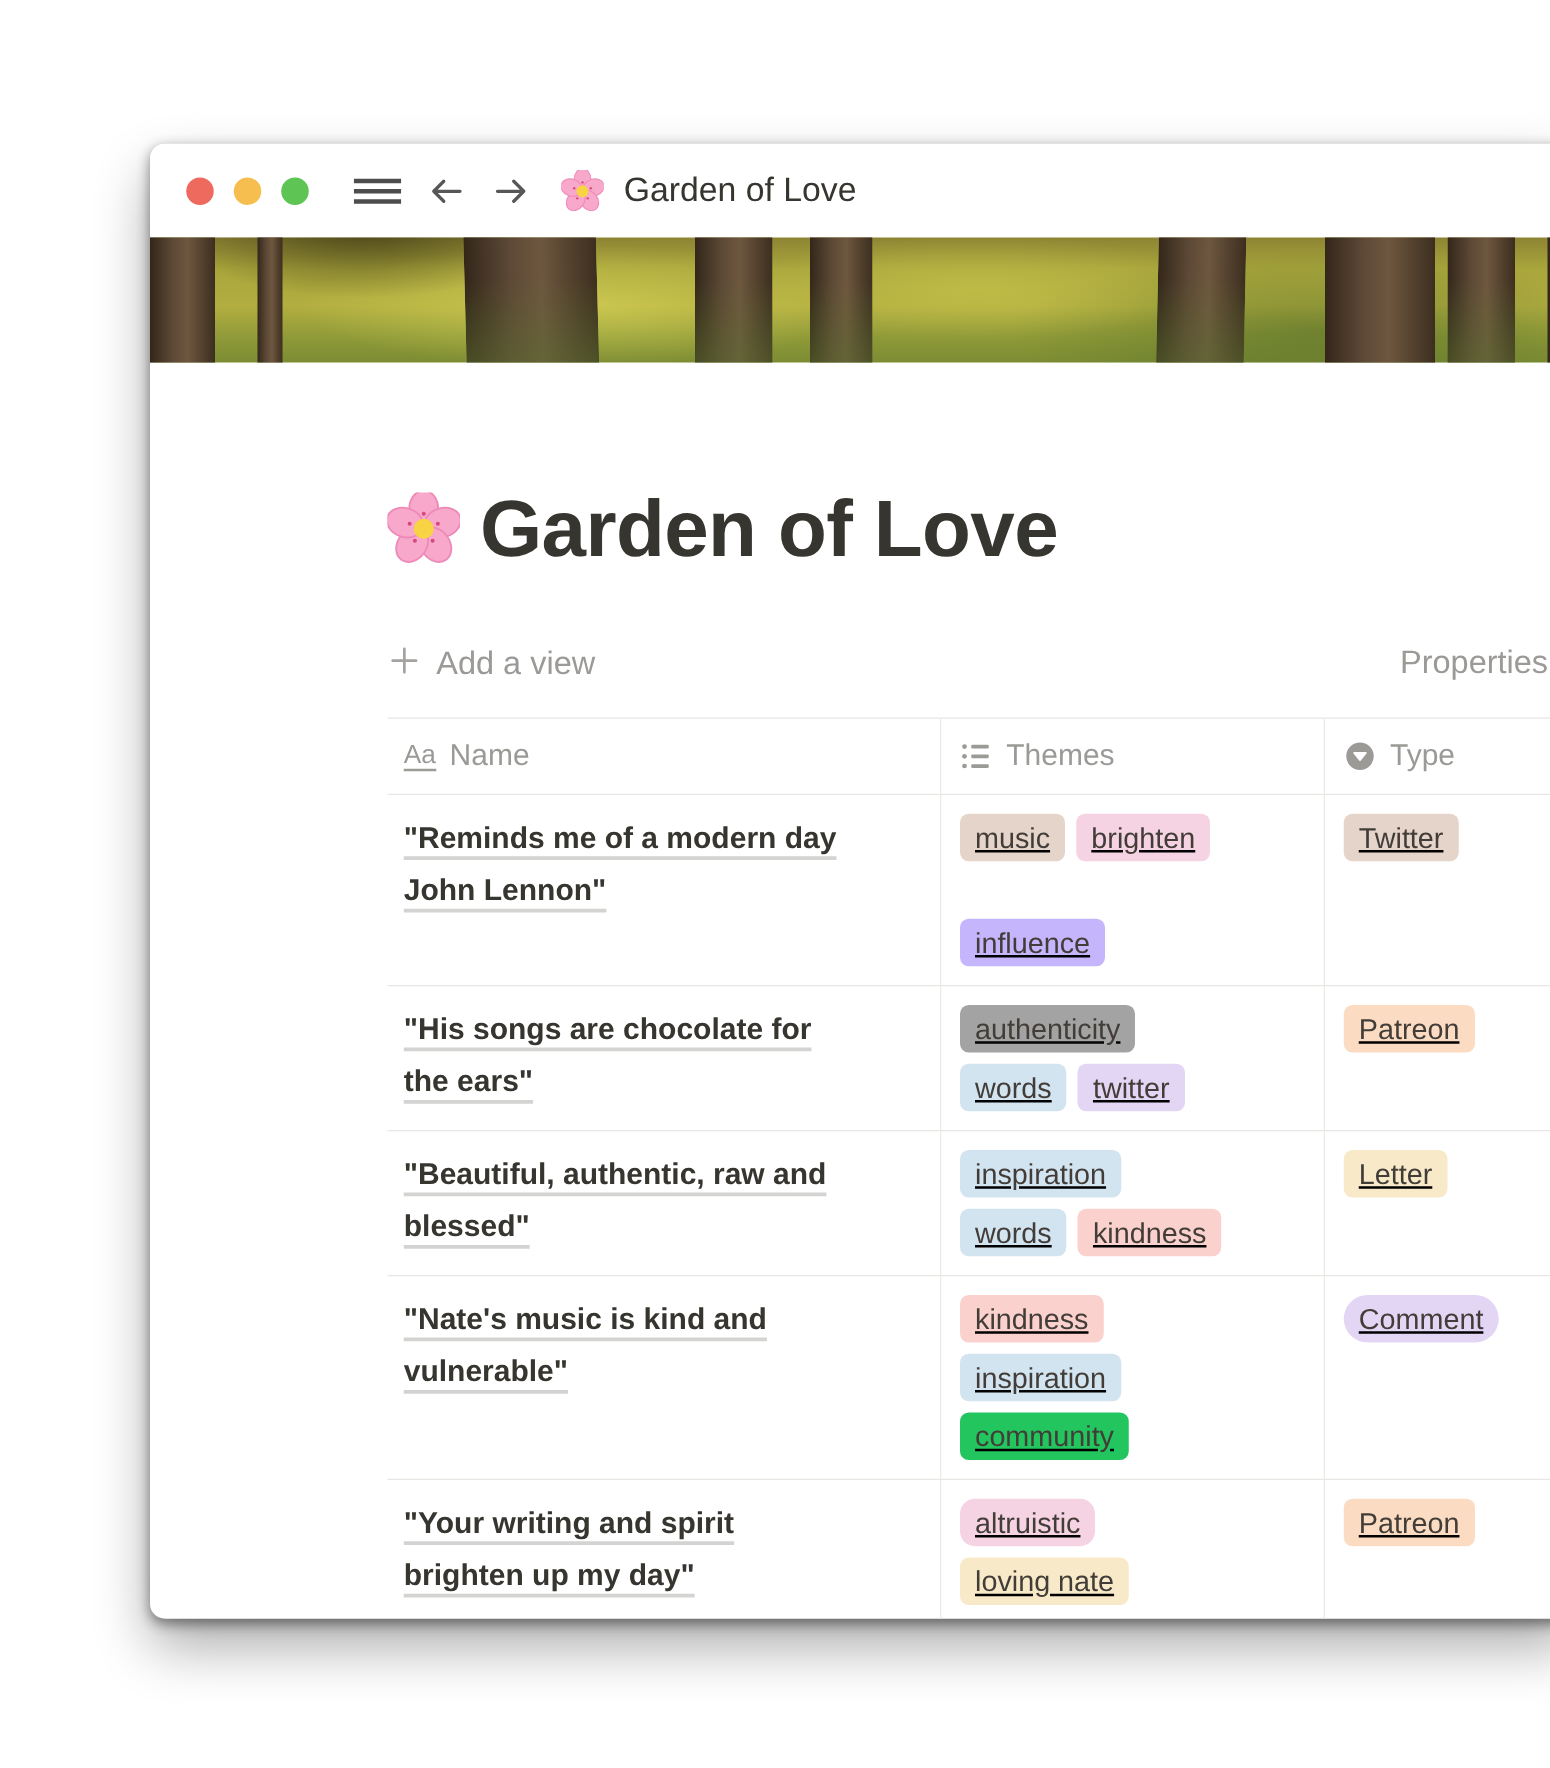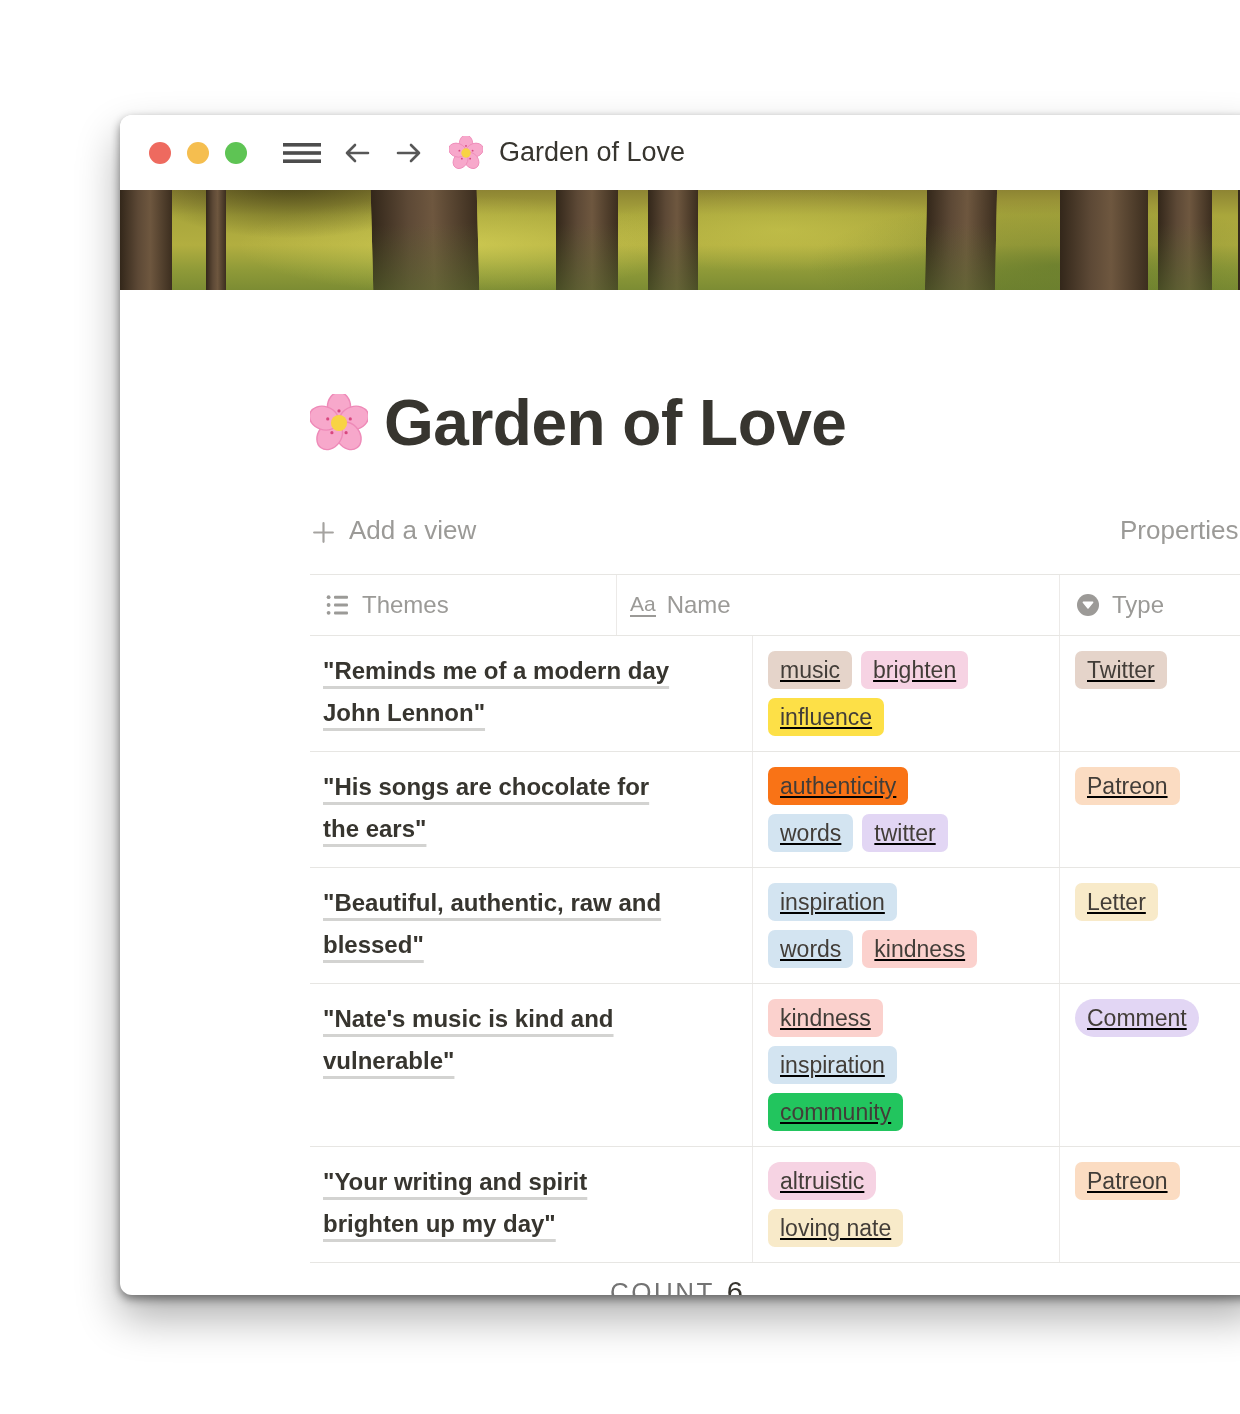--- a/index.html
+++ b/index.html
@@ -35,21 +35,21 @@
   .t4{left:436px;width:62px;} .t5{left:528px;width:50px;} .t6{left:806px;width:70px;transform:rotate(1.2deg);}
   .t7{left:940px;width:88px;} .t8{left:1038px;width:54px;} .t9{left:1118px;width:70px;}
 
   
   .content { padding-left:190px; }
   .page-title-row { margin-top:96px; display:flex; align-items:center; }
   .page-flower { width:58px; height:58px; margin-right:16px; flex:0 0 auto; }
   .page-title { font-size:64px; font-weight:700; color:#37352f; letter-spacing:-0.5px; }
 
   .toolbar { margin-top:46px; height:48px; position:relative; width:950px; display:flex; align-items:center; }
-  .add-view { display:flex; align-items:flex-end; cursor:default; }
+  .add-view { display:flex; align-items:flex-start; cursor:default; }
   .add-view .label { margin-left:12px; font-size:26px; color:#9b9a97; }
   .properties-btn { position:absolute; left:810px; top:50%; transform:translateY(-50%);
     font-size:26px; color:#9b9a97; white-space:nowrap;text-align:right; }
 
   
   .table { margin-top:20px; width:950px; font-size:24px; }
   .thead { display:flex; border-top:1px solid #e7e6e3; border-bottom:1px solid #e7e6e3; height:62px; color:#9b9a97; }
   .th { display:flex; align-items:center; gap:11px; padding-left:13px; height:100%; }
   .th .aa { font-size:21px; line-height:1; border-bottom:2px solid #9b9a97; padding-bottom:1px; color:#9b9a97; }
   .col-name { width:443px; border-right:1px solid #eceae8; }
@@ -150,69 +150,69 @@
         <svg width="27" height="27" viewBox="0 0 26 26" fill="none" stroke="#a5a3a0" stroke-width="2.1" stroke-linecap="round">
           <path d="M13 4 V22 M4 13 H22"></path>
         </svg>
         <span class="label">Add a view</span>
       </span>
       <span class="properties-btn">Properties</span>
     </div>
 
     <div class="table">
       <div class="thead">
+        <div class="th col-name">
+          <span class="aa">Aa</span>
+          <span>Name</span>
+        </div>
         <div class="th col-themes">
           <svg width="26" height="26" viewBox="0 0 26 26">
             <g fill="#9b9a97">
               <circle cx="3.6" cy="5.2" r="1.9"></circle>
                 <rect x="9" y="3.8" width="14" height="3" rx="1"></rect>
               <circle cx="3.6" cy="13" r="1.9"></circle>
                 <rect x="9" y="11.6" width="14" height="3" rx="1"></rect>
               <circle cx="3.6" cy="20.8" r="1.9"></circle>
                 <rect x="9" y="19.4" width="14" height="3" rx="1"></rect>
             </g>
           </svg>
           <span>Themes</span>
         </div>
-        <div class="th col-name">
-          <span class="aa">Aa</span>
-          <span>Name</span>
-        </div>
         <div class="th col-type">
           <svg width="26" height="26" viewBox="0 0 26 26">
             <circle cx="13" cy="13" r="11" fill="#9c9a97"></circle>
             <path d="M8.3 10.3 h9.4 l-4.7 5.8 z" fill="#ffffff" stroke="#ffffff" stroke-width="1.4" stroke-linejoin="round"></path>
           </svg>
           <span>Type</span>
         </div>
       </div>
 
       <div id="table-body">
           <div class="trow">
             <div class="tcell col-name"><span class="row-title">"Reminds me of a modern day<br>John Lennon"</span></div>
             <div class="tcell col-themes">
               <div class="tag-line">
                 <span class="tag" style="background: rgb(229, 212, 202);">music</span>
                 <span class="tag" style="background: rgb(246, 211, 227);">brighten</span>
               </div>
               <div class="tag-line">
-                <span class="tag" style="background: #fde047;">influence</span>
+                <span class="tag" style="background: #c4b5fd; margin-top: 37px;">influence</span>
               </div>
             </div>
             <div class="tcell col-type">
               <div class="tag-line">
                 <span class="tag" style="background: rgb(229, 212, 202);">Twitter</span>
               </div>
             </div>
           </div>
           <div class="trow">
             <div class="tcell col-name"><span class="row-title">"His songs are chocolate for<br>the ears"</span></div>
             <div class="tcell col-themes">
               <div class="tag-line">
-                <span class="tag" style="background: #f97316;">authenticity</span>
+                <span class="tag" style="background: #a3a3a3;">authenticity</span>
               </div>
               <div class="tag-line">
                 <span class="tag" style="background: rgb(211, 228, 241);">words</span>
                 <span class="tag" style="background: rgb(226, 214, 244);">twitter</span>
               </div>
             </div>
             <div class="tcell col-type">
               <div class="tag-line">
                 <span class="tag" style="background: rgb(251, 220, 194);">Patreon</span>
               </div>

